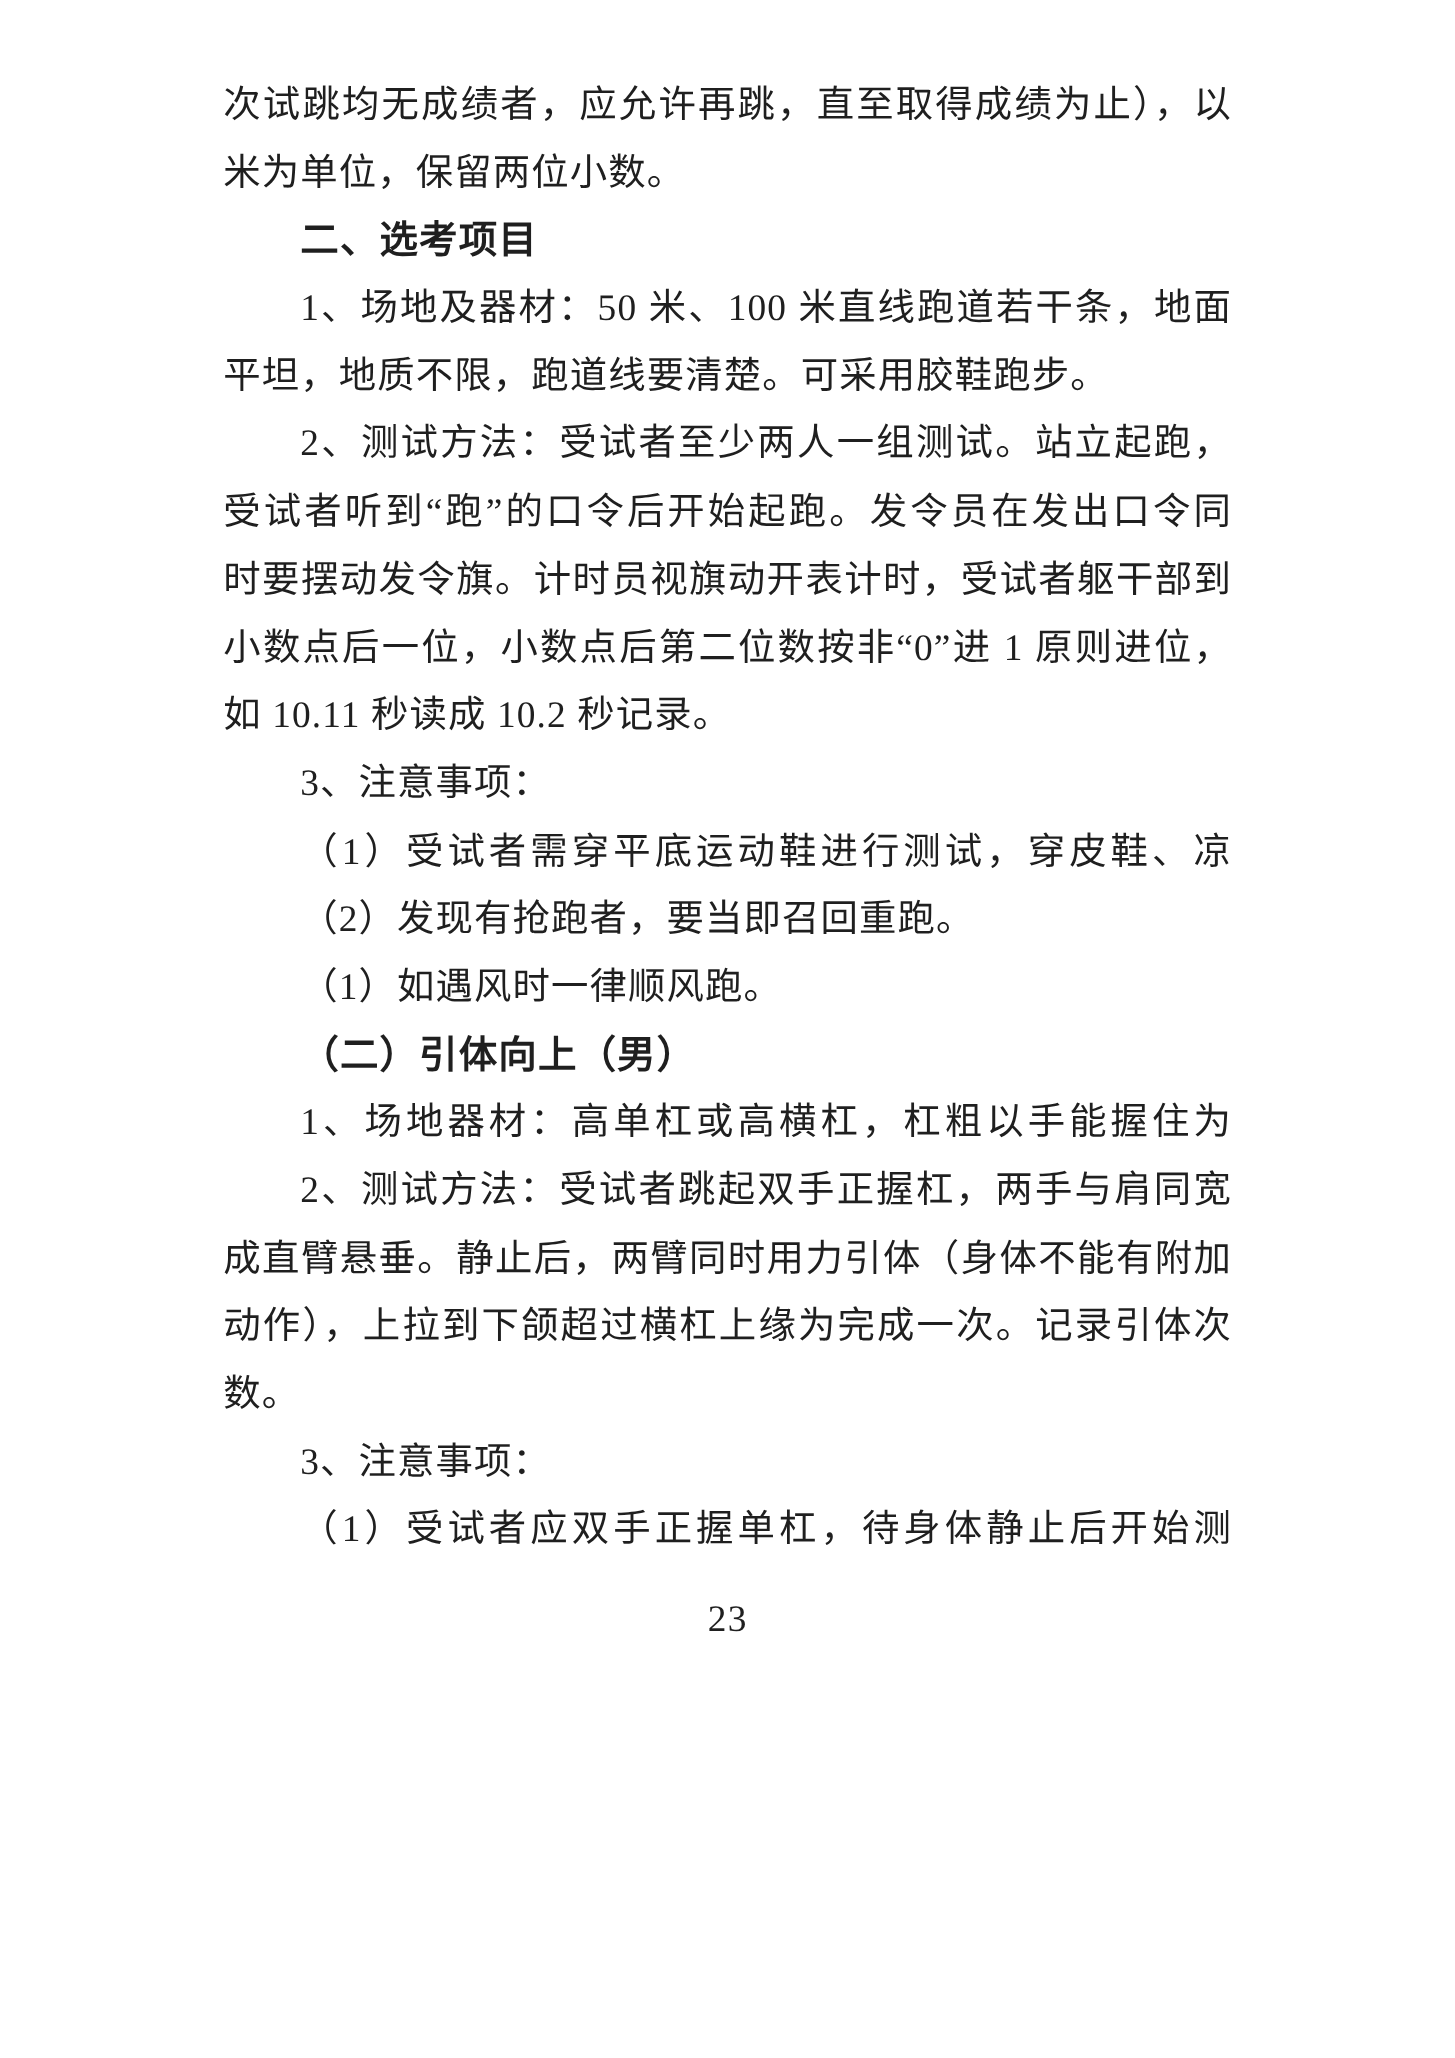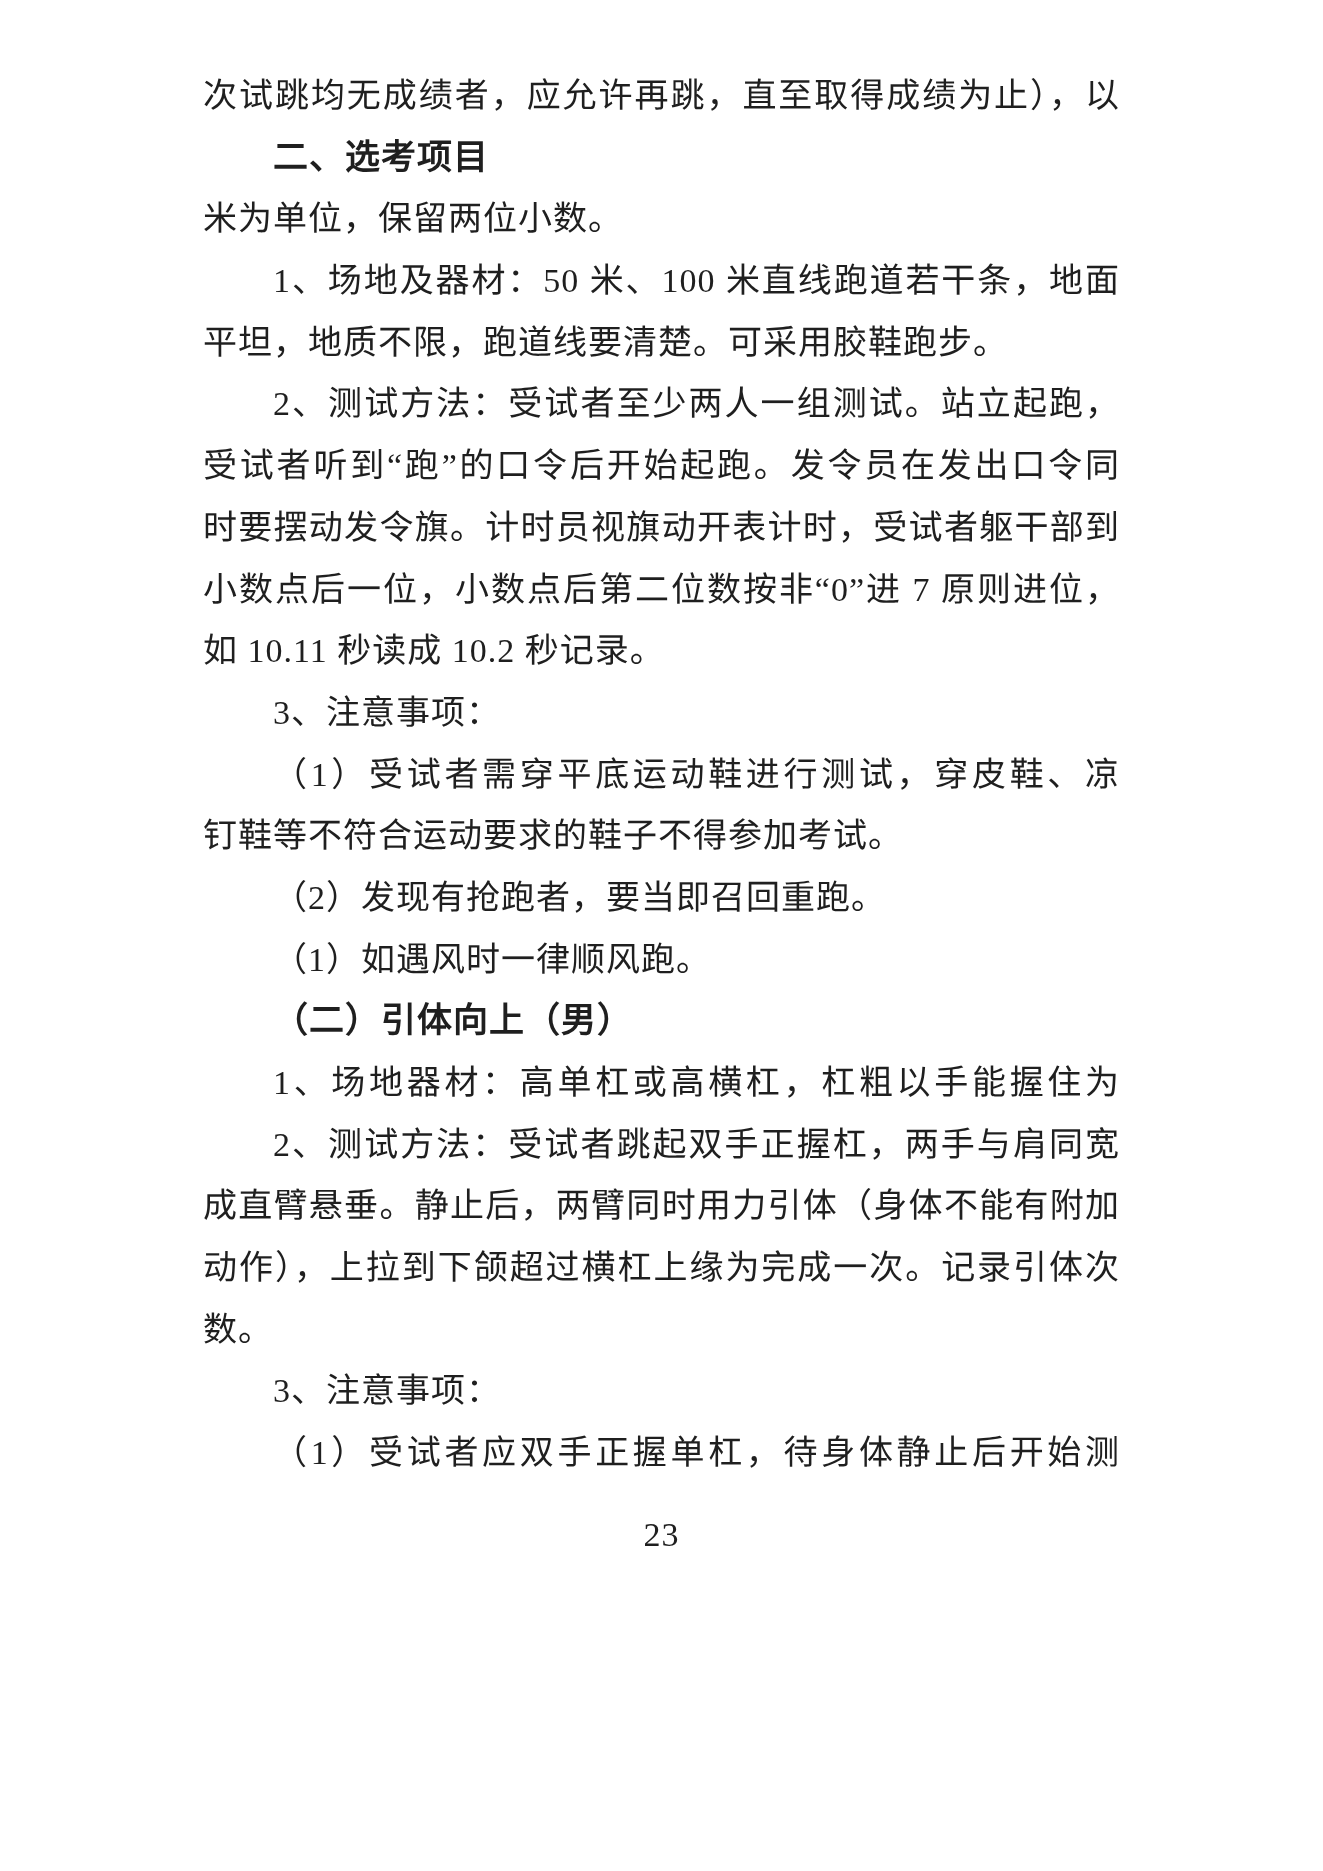--- a/index.html
+++ b/index.html
@@ -53,32 +53,31 @@
     font-size: 34px;
     line-height: 30px;
     letter-spacing: 1px;
   }
 </style>
 </head>
 <body>
 
 <div class="page">
   <div class="line fill">次试跳均无成绩者，应允许再跳，直至取得成绩为止），以</div>
+  <div class="line">米为单位，保留两位小数。</div>
   <div class="line indent heading">二、选考项目</div>
-  <div class="line">米为单位，保留两位小数。</div>
   <div class="line indent fill">1、场地及器材：50 米、100 米直线跑道若干条，地面</div>
   <div class="line">平坦，地质不限，跑道线要清楚。可采用胶鞋跑步。</div>
   <div class="line indent fill">2、测试方法：受试者至少两人一组测试。站立起跑，</div>
   <div class="line fill">受试者听到“跑”的口令后开始起跑。发令员在发出口令同</div>
   <div class="line fill">时要摆动发令旗。计时员视旗动开表计时，受试者躯干部到</div>
-  <div class="line fill">小数点后一位，小数点后第二位数按非“0”进 7 原则进位，</div>
+  <div class="line fill">小数点后一位，小数点后第二位数按非“0”进 1 原则进位，</div>
   <div class="line">如 10.11 秒读成 10.2 秒记录。</div>
   <div class="line indent">3、注意事项：</div>
   <div class="line indent fill">（1）受试者需穿平底运动鞋进行测试，穿皮鞋、凉鞋、</div>
-  <div class="line">钉鞋等不符合运动要求的鞋子不得参加考试。</div>
   <div class="line indent">（2）发现有抢跑者，要当即召回重跑。</div>
   <div class="line indent">（1）如遇风时一律顺风跑。</div>
   <div class="line indent heading">（二）引体向上（男）</div>
   <div class="line indent fill">1、场地器材：高单杠或高横杠，杠粗以手能握住为准。</div>
   <div class="line indent fill">2、测试方法：受试者跳起双手正握杠，两手与肩同宽</div>
   <div class="line fill">成直臂悬垂。静止后，两臂同时用力引体（身体不能有附加</div>
   <div class="line fill">动作），上拉到下颌超过横杠上缘为完成一次。记录引体次</div>
   <div class="line">数。</div>
   <div class="line indent">3、注意事项：</div>
   <div class="line indent fill">（1）受试者应双手正握单杠，待身体静止后开始测试。</div>

